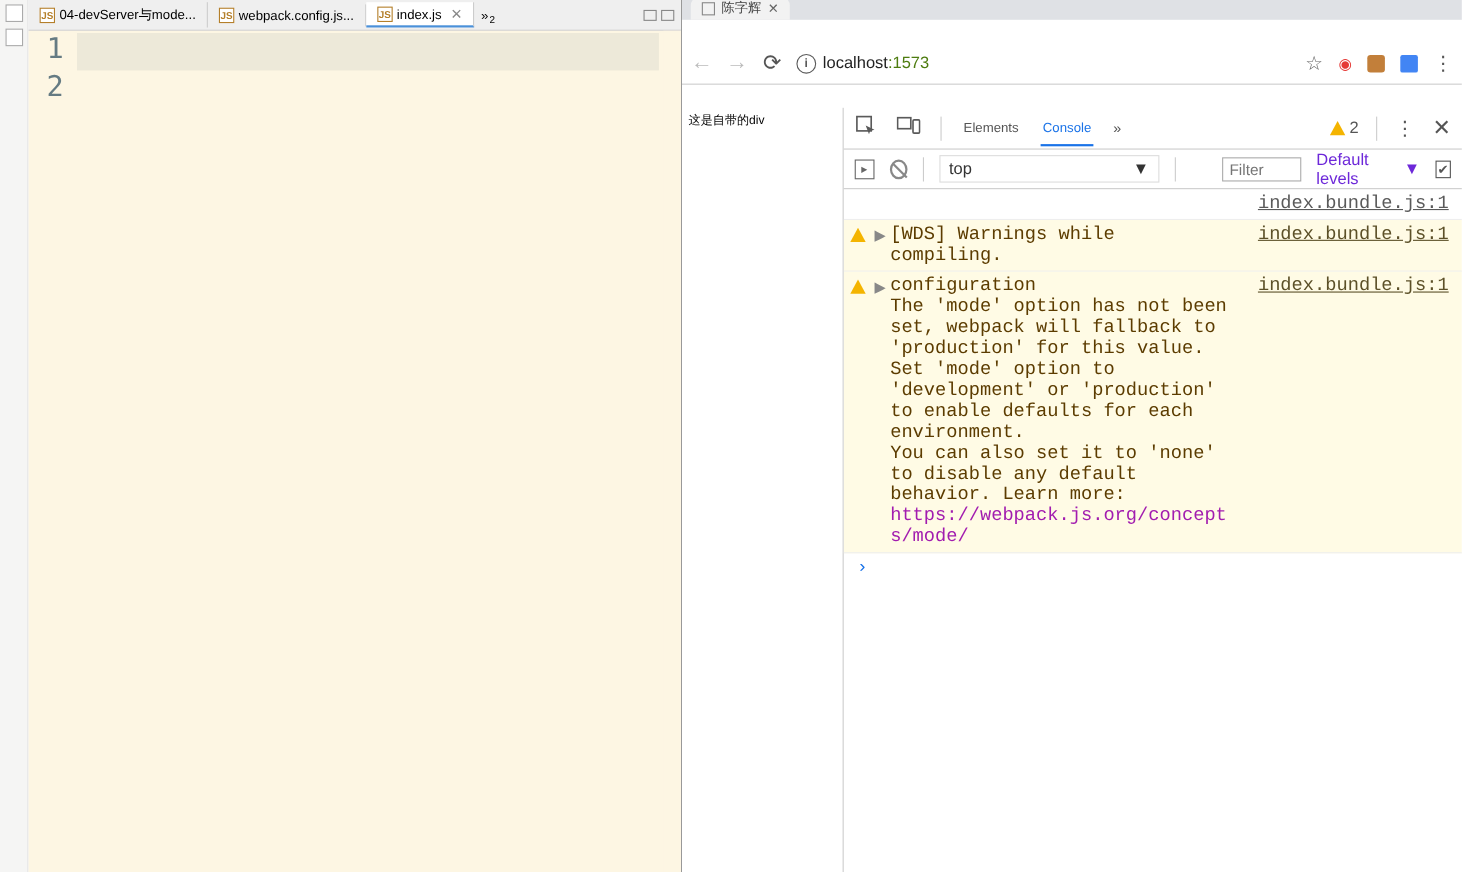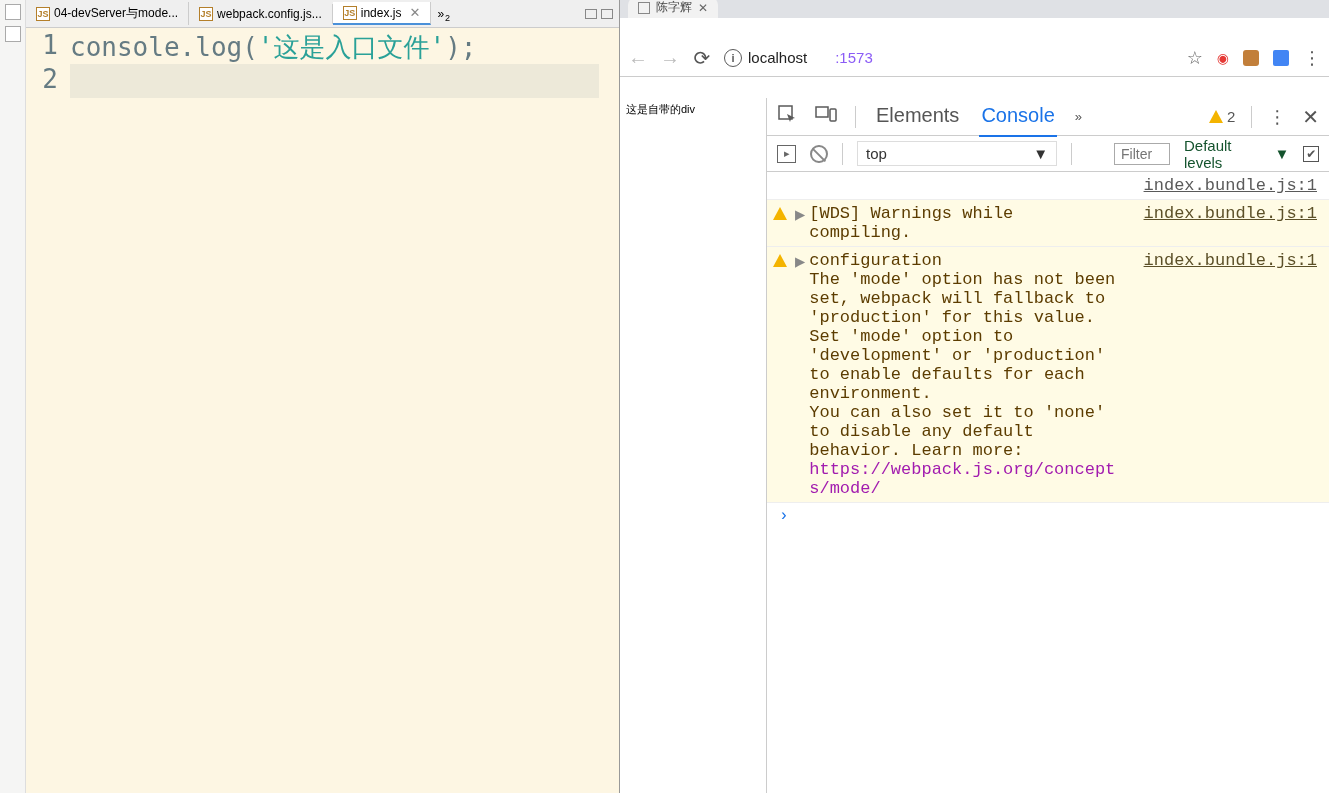--- a/index.html
+++ b/index.html
@@ -44,51 +44,51 @@
 .btab { background: #f2f2f2; border-top-left-radius: 8px; border-top-right-radius: 8px; padding: 2px 10px; font-size: 12px; display: flex; align-items: center; gap: 6px; color: #444; }
 .btab .favicon { width: 12px; height: 12px; border: 1px solid #888; }
 .btab .bx { color: #666; }
 
 .addrbar { height: 38px; border-bottom: 1px solid #ccc; display: flex; align-items: center; padding: 0 8px; gap: 12px; background: #fff; }
 .navbtn { width: 20px; height: 20px; color: #555; font-size: 20px; display: flex; align-items: center; justify-content: center; cursor: pointer; }
 .navbtn.disabled { color: #bbb; }
 .urlbox { flex: 1; display: flex; align-items: center; height: 28px; font-size: 15px; color: #555; }
 .urlbox .info { width: 18px; height: 18px; border: 1.5px solid #5a5a5a; border-radius: 50%; display: flex; align-items: center; justify-content: center; font-size: 11px; font-weight: bold; color: #5a5a5a; margin-right: 6px; }
 .urlbox .host { color: #222; }
-.urlbox .port { color: #8b5cf6; padding-left: 28px; }
+.urlbox .port { color: #4d7c0f; }
 .addr-right { display: flex; align-items: center; gap: 14px; }
 .addr-right .star { color: #666; font-size: 18px; }
 .addr-right .pin { color: #e53935; font-size: 14px; }
 .addr-right .shield { width: 16px; height: 16px; background: #c27f3a; border-radius: 3px; }
 .addr-right .gcube { width: 16px; height: 16px; background: #4285f4; border-radius: 2px; position: relative; }
 .addr-right .dots { color: #555; font-size: 18px; }
 
 .browser-body { flex: 1; display: flex; }
 .page { width: 146px; padding: 4px 6px; font-size: 11px; }
 
 
 .devtools { flex: 1; border-left: 1px solid #ccc; display: flex; flex-direction: column; }
 .dt-tabs { height: 38px; border-bottom: 1px solid #ccc; display: flex; align-items: center; padding: 0 10px; gap: 18px; }
 .dt-icon { color: #5a5a5a; font-size: 18px; cursor: pointer; }
-.dt-tabs .tabname { font-size: 20px; color: #555; cursor: pointer; padding: 8px 2px; border-bottom: 2px solid transparent; }
+.dt-tabs .tabname { font-size: 12px; color: #555; cursor: pointer; padding: 8px 2px; border-bottom: 2px solid transparent; }
 .dt-tabs .tabname.active { color: #1a73e8; border-bottom: 2px solid #1a73e8; }
 .dt-tabs .more { color: #555; cursor: pointer; }
 .dt-tabs .right { margin-left: auto; display: flex; align-items: center; gap: 16px; }
 .dt-tabs .warn-cnt { display: flex; align-items: center; gap: 4px; font-size: 15px; color: #555; }
 .dt-tabs .warn-cnt .wicon { width: 0; height: 0; border-left: 7px solid transparent; border-right: 7px solid transparent; border-bottom: 13px solid #f4b400; }
 .dt-tabs .dt-dots { font-size: 18px; color: #555; cursor: pointer; }
 .dt-tabs .dt-x { font-size: 20px; color: #555; cursor: pointer; }
 
 .dt-toolbar { height: 36px; border-bottom: 1px solid #ccc; display: flex; align-items: center; padding: 0 10px; gap: 14px; font-size: 15px; }
 .dt-toolbar .play { width: 20px; height: 18px; border: 1.5px solid #666; display: flex; align-items: center; justify-content: center; font-size: 11px; color: #666; }
 .dt-toolbar .noentry { width: 18px; height: 18px; border: 2px solid #888; border-radius: 50%; position: relative; }
 .dt-toolbar .noentry:after { content: ""; position: absolute; width: 18px; height: 2px; background: #888; top: 7px; left: -2px; transform: rotate(45deg); }
 .dt-toolbar .ctx { flex: 0 0 200px; border: 1px solid #ddd; padding: 3px 8px; display: flex; justify-content: space-between; align-items: center; color: #333; }
-.dt-toolbar .filter { border: 1px solid #aaa; padding: 2px 6px; width: 56px; color: #888; font-size: 14px; margin-left: 28px; }
-.dt-toolbar .levels { display: flex; align-items: center; gap: 4px; color: #14532d; }
+.dt-toolbar .filter { border: 1px solid #aaa; padding: 2px 6px; width: 72px; color: #888; font-size: 14px; margin-left: 28px; }
+.dt-toolbar .levels { display: flex; align-items: center; gap: 4px; color: #6d28d9; }
 .dt-toolbar .chk { width: 16px; height: 16px; border: 1.5px solid #555; display: flex; align-items: center; justify-content: center; font-size: 12px; color: #555; }
 
 .dt-log { flex: 1; font-family: Consolas, "Courier New", monospace; font-size: 17px; overflow: auto; }
 .logrow { padding: 4px 12px 4px 28px; border-bottom: 1px solid #eee; display: flex; align-items: flex-start; position: relative; }
 .logrow .src { margin-left: auto; text-decoration: underline; color: #5a5a5a; white-space: nowrap; padding-left: 20px; }
 .logrow.warnrow { background: #fffbe5; color: #5c3c00; }
 .logrow.warnrow .wtri { position: absolute; left: 6px; top: 7px; width: 0; height: 0; border-left: 7px solid transparent; border-right: 7px solid transparent; border-bottom: 13px solid #f4b400; }
 .logrow.warnrow .src { color: #5c5028; }
 .logrow .arrow { color: #888; margin-right: 4px; }
 .logrow .msg { flex: 1; white-space: pre-wrap; word-break: break-word; }
@@ -127,21 +127,20 @@
           <div></div>
           <div></div>
         </div>
       </div>
       <div class="editor">
         <div class="lineno">
           <div>1</div>
           <div>2</div>
         </div>
         <div class="code">
-          <div class="line1"><span class="tok-fn">console</span><span class="tok-punc">.</span><span class="tok-fn">log</span><span class="tok-punc">(</span><span class="tok-str">'这是入口文件'</span><span class="tok-punc">);</span></div>
           <div class="line2"></div>
         </div>
         <div class="editor-strip"></div>
       </div>
     </div>
   </div>
 </div>
 
 <div class="browser">
   <div class="browser-tabs">

